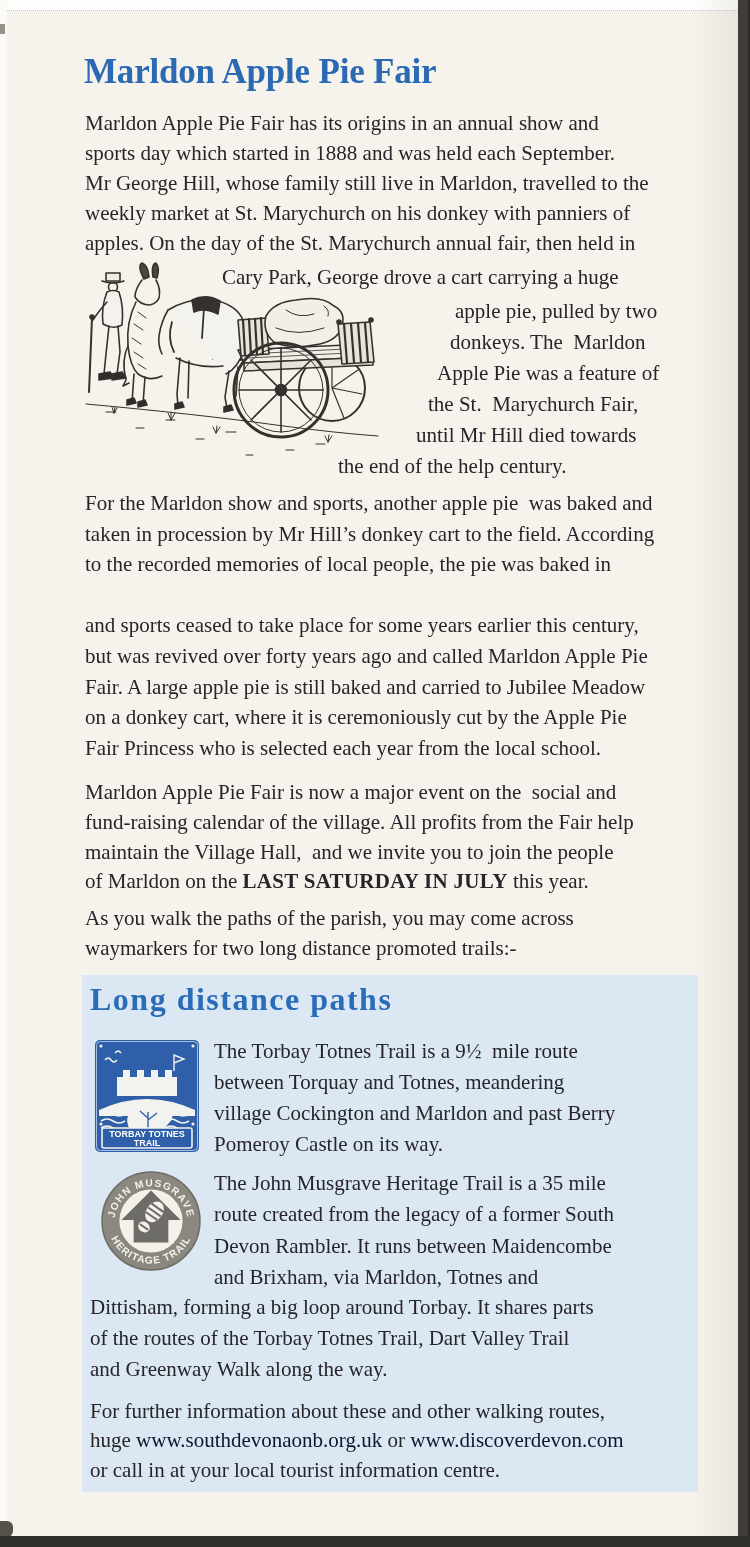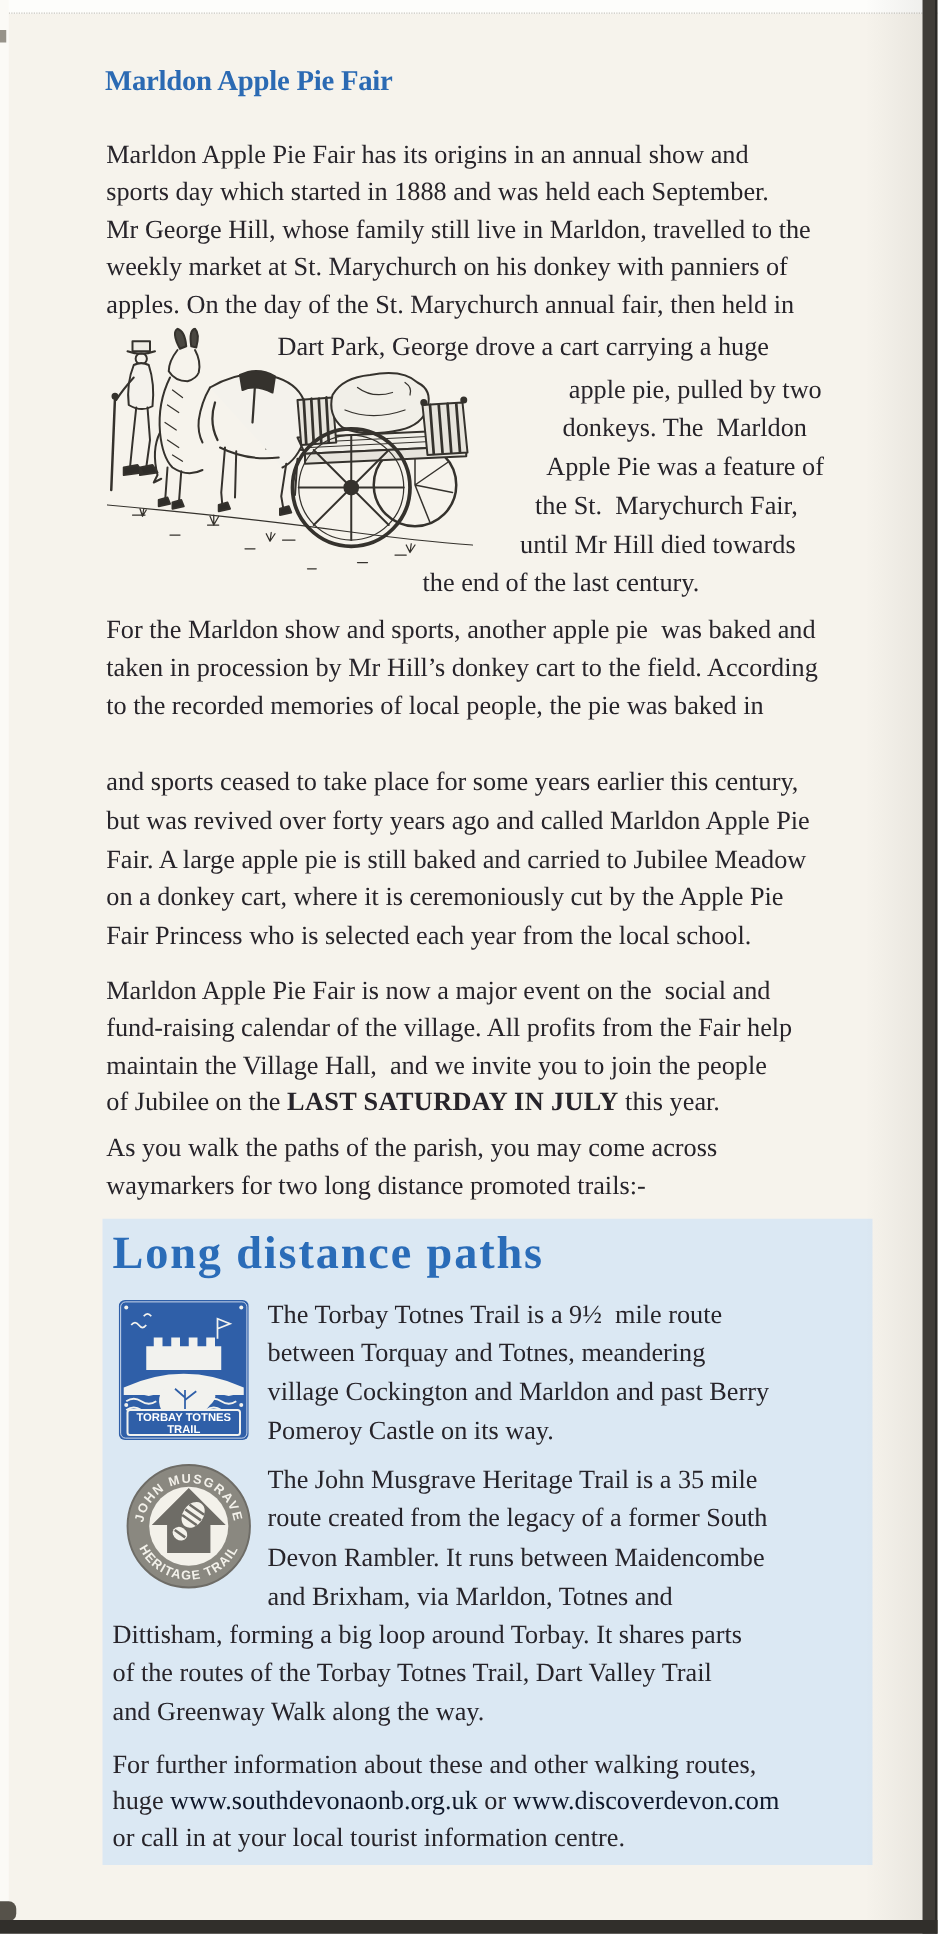--- a/index.html
+++ b/index.html
@@ -15,30 +15,30 @@
   .edge-left{position:absolute;left:0;top:0;width:7px;height:100%;background:#fbfaf6;}
   .edge-right-shade{position:absolute;top:0;right:12px;width:46px;height:100%;background:linear-gradient(to right,rgba(60,55,45,0),rgba(60,55,45,0.07));}
   .edge-right-band{position:absolute;top:0;right:2px;width:10px;height:100%;background:#403d38;}
   .edge-right-outer{position:absolute;top:0;right:0;width:2px;height:100%;background:#2b2a27;}
   .edge-bottom{position:absolute;left:0;bottom:0;width:100%;height:11px;background:#312f2b;}
   .blob-bl{position:absolute;left:0;top:1521px;width:13px;height:16px;background:#56524a;border-radius:0 6px 6px 0;}
   .nick-tl{position:absolute;left:0;top:24px;width:5px;height:10px;background:#97938a;}
   
   .title{
     position:absolute;left:84px;top:52px;margin:0;
-    font-size:23px;font-weight:bold;color:#2b6ab3;letter-spacing:-0.2px;
+    font-size:35px;font-weight:bold;color:#2b6ab3;letter-spacing:-0.2px;
   }
   .line{position:absolute;font-size:21px;white-space:pre;line-height:27px;}
   .b{font-weight:bold;letter-spacing:0.3px;}
   .url{font-weight:normal;color:#0f172a;}
   
   .ld-box{position:absolute;left:82px;top:975px;width:616px;height:517px;background:#dbe8f3;}
   .ld-heading{
     position:absolute;left:90px;top:981px;margin:0;
-    font-size:37px;font-weight:bold;color:#2a6cb8;letter-spacing:1.5px;
+    font-size:32px;font-weight:bold;color:#2a6cb8;letter-spacing:1.5px;
   }
   .logo{position:absolute;}
 </style>
 </head>
 <body>
 
 <div class="page">
 
   <div class="edge-top"></div>
   <div class="edge-left"></div>
@@ -109,41 +109,41 @@
 
       <circle cx="205" cy="128" r="47" stroke-width="3"></circle>
       <circle cx="205" cy="128" r="42" stroke-width="1"></circle>
       <g stroke-width="1.6">
         <path d="M205 86 L205 170 M163 128 L247 128 M175 98 L235 158 M235 98 L175 158"></path>
       </g>
       <circle cx="205" cy="128" r="5.5" fill="#35322d"></circle>
     </g>
   </svg>
 
-  <div class="line" style="left:222px;top:264px">Dart Park, George drove a cart carrying a huge</div>
+  <div class="line" style="left:222px;top:264px">Cary Park, George drove a cart carrying a huge</div>
   <div class="line" style="left:455px;top:298px">apple pie, pulled by two</div>
   <div class="line" style="left:450px;top:329px">donkeys. The  Marldon</div>
   <div class="line" style="left:437px;top:360px">Apple Pie was a feature of</div>
   <div class="line" style="left:428px;top:391px">the St.  Marychurch Fair,</div>
   <div class="line" style="left:416px;top:422px">until Mr Hill died towards</div>
-  <div class="line" style="left:338px;top:453px">the end of the last century.</div>
+  <div class="line" style="left:338px;top:453px">the end of the help century.</div>
 
   <div class="line" style="left:85px;top:490px">For the Marldon show and sports, another apple pie  was baked and</div>
   <div class="line" style="left:85px;top:521px">taken in procession by Mr Hill’s donkey cart to the field. According</div>
   <div class="line" style="left:85px;top:551px">to the recorded memories of local people, the pie was baked in</div>
   <div class="line" style="left:85px;top:612px">and sports ceased to take place for some years earlier this century,</div>
   <div class="line" style="left:85px;top:643px">but was revived over forty years ago and called Marldon Apple Pie</div>
   <div class="line" style="left:85px;top:674px">Fair. A large apple pie is still baked and carried to Jubilee Meadow</div>
   <div class="line" style="left:85px;top:704px">on a donkey cart, where it is ceremoniously cut by the Apple Pie</div>
   <div class="line" style="left:85px;top:735px">Fair Princess who is selected each year from the local school.</div>
 
   <div class="line" style="left:85px;top:779px">Marldon Apple Pie Fair is now a major event on the  social and</div>
   <div class="line" style="left:85px;top:809px">fund-raising calendar of the village. All profits from the Fair help</div>
   <div class="line" style="left:85px;top:839px">maintain the Village Hall,  and we invite you to join the people</div>
-  <div class="line" style="left:85px;top:868px"><span>of Jubilee on the </span><span class="b">LAST SATURDAY IN JULY</span><span> this year.</span></div>
+  <div class="line" style="left:85px;top:868px"><span>of Marldon on the </span><span class="b">LAST SATURDAY IN JULY</span><span> this year.</span></div>
 
   <div class="line" style="left:85px;top:905px">As you walk the paths of the parish, you may come across</div>
   <div class="line" style="left:85px;top:935px">waymarkers for two long distance promoted trails:-</div>
 
   <div class="ld-box"></div>
   <h2 class="ld-heading">Long distance paths</h2>
 
   <svg class="logo" style="left:95px;top:1040px" width="104" height="112" viewBox="0 0 104 112">
     <rect x="0" y="0" width="104" height="112" rx="5" fill="#2f5fa8"></rect>
     <rect x="1.5" y="1.5" width="101" height="109" rx="4" fill="none" stroke="#c9d6ea" stroke-width="0.8"></rect>

